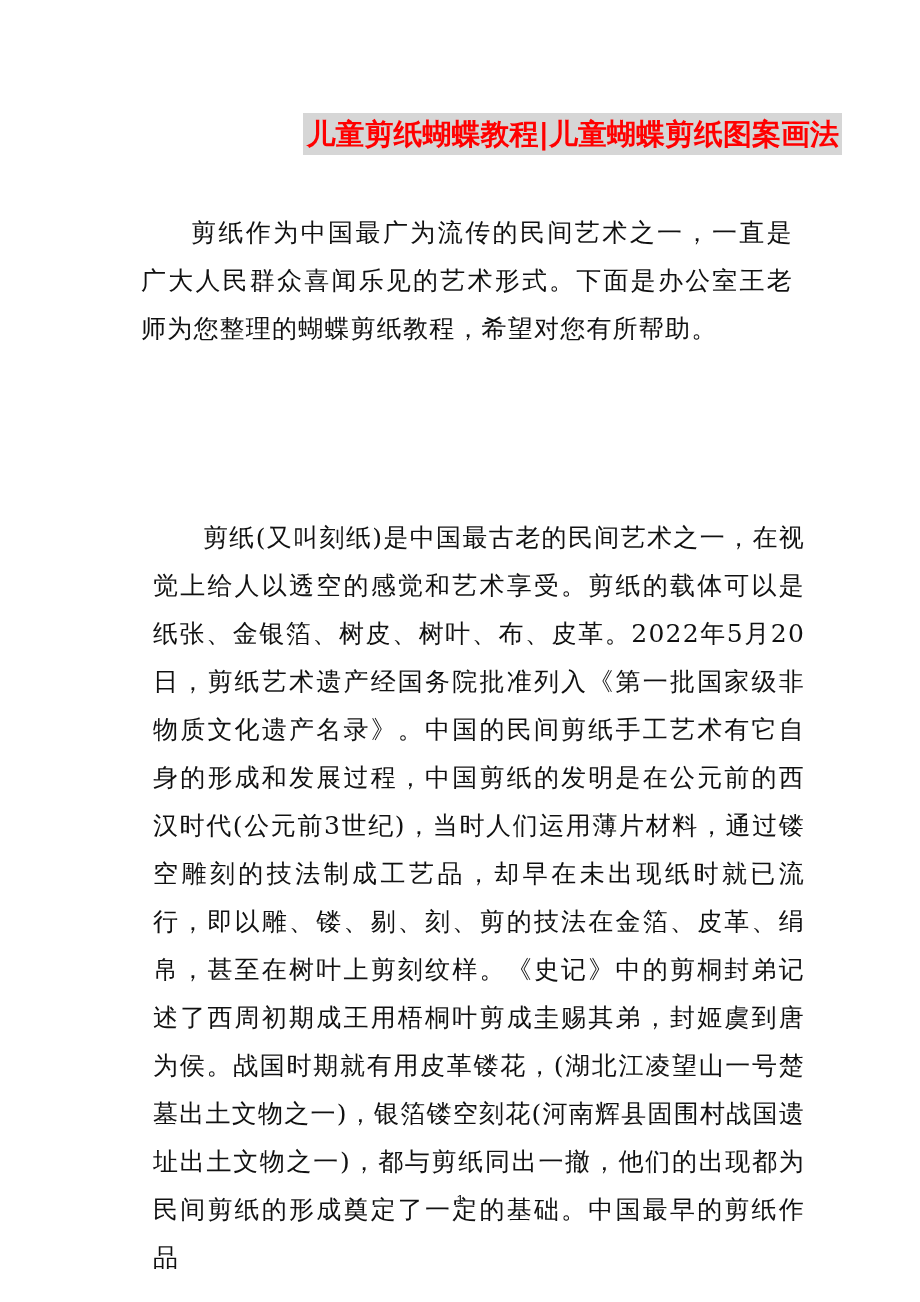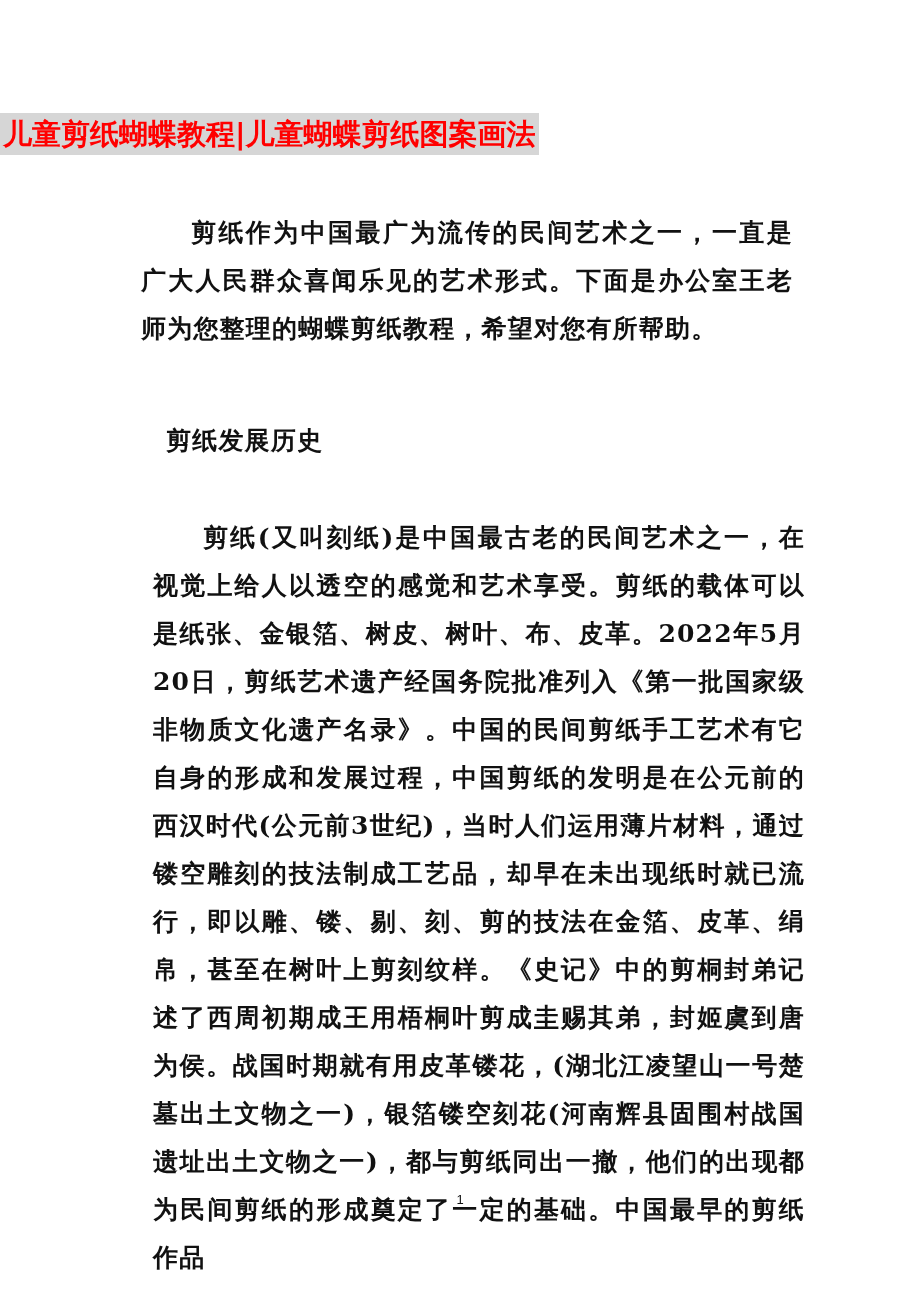--- a/index.html
+++ b/index.html
@@ -19,43 +19,42 @@
       position: absolute;
       left: 0; top: 0;
       width: 920px;
       height: 1302px;
       background: #ffffff;
     }
     .title-wrap {
       position: absolute;
       top: 113px;
       left: 0;
-      width: 732px;
-      text-align: left;
+      width: 842px;
+      text-align: right;
     }
     .title {
       display: inline-block;
       background: #d6d6d6;
       color: #ff0000;
       font-family: "DejaVu Sans", "Liberation Sans", sans-serif;
       font-weight: bold;
       font-size: 29px;
       line-height: 42px;
       padding: 0 3px;
       letter-spacing: 0px;
     }
     .body-text {
       position: absolute;
       left: 141px;
       width: 652px;
       font-size: 25px;
       line-height: 48px;
       letter-spacing: 1.2px;
       text-align: justify;
-      font-weight: bold;
     }
     .para {
       margin: 0;
       text-indent: 2em;
     }
     #intro { top: 209px; }
     #heading { top: 417px; }
     #history { top: 514px; margin-left: 12px; }
     .heading-text {
       margin: 0;
@@ -80,23 +79,20 @@
 <div class="page">
 
   <div class="title-wrap">
     <span class="title">儿童剪纸蝴蝶教程|儿童蝴蝶剪纸图案画法</span>
   </div>
 
   <div class="body-text" id="intro">
     <p class="para">剪纸作为中国最广为流传的民间艺术之一，一直是广大人民群众喜闻乐见的艺术形式。下面是办公室王老师为您整理的蝴蝶剪纸教程，希望对您有所帮助。</p>
   </div>
 
-  <div class="body-text" id="heading">
-    <p class="heading-text">剪纸发展历史</p>
-  </div>
 
   <div class="body-text" id="history">
     <p class="para">剪纸(又叫刻纸)是中国最古老的民间艺术之一，在视觉上给人以透空的感觉和艺术享受。剪纸的载体可以是纸张、金银箔、树皮、树叶、布、皮革。2022年5月20日，剪纸艺术遗产经国务院批准列入《第一批国家级非物质文化遗产名录》。中国的民间剪纸手工艺术有它自身的形成和发展过程，中国剪纸的发明是在公元前的西汉时代(公元前3世纪)，当时人们运用薄片材料，通过镂空雕刻的技法制成工艺品，却早在未出现纸时就已流行，即以雕、镂、剔、刻、剪的技法在金箔、皮革、绢帛，甚至在树叶上剪刻纹样。《史记》中的剪桐封弟记述了西周初期成王用梧桐叶剪成圭赐其弟，封姬虞到唐为侯。战国时期就有用皮革镂花，(湖北江凌望山一号楚墓出土文物之一)，银箔镂空刻花(河南辉县固围村战国遗址出土文物之一)，都与剪纸同出一撤，他们的出现都为民间剪纸的形成奠定了一定的基础。中国最早的剪纸作品</p>
   </div>
 
   <div class="page-number">1</div>
 
 </div>
 
 </body></html>

